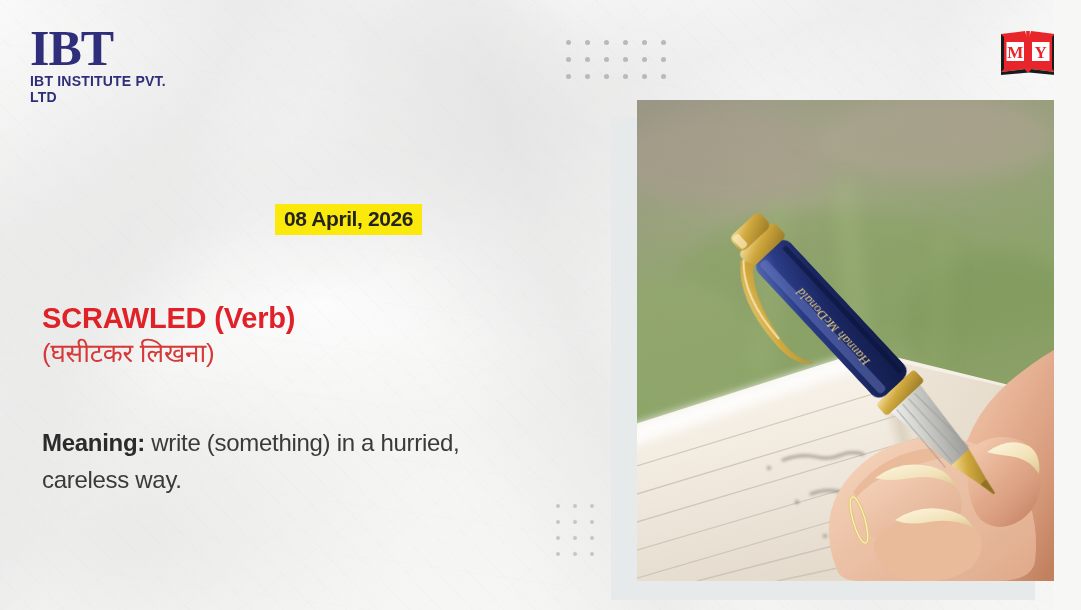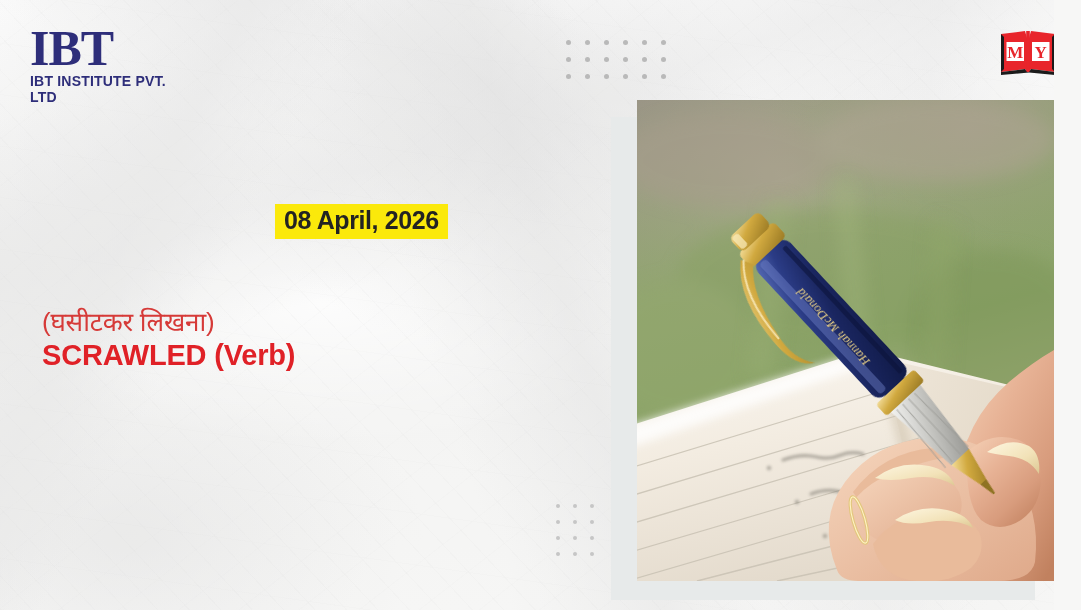--- a/index.html
+++ b/index.html
@@ -118,21 +118,21 @@
   .date-row {
     position: absolute;
     left: 275px;
     top: 204px;
     display: inline-block;
   }
   .date-badge {
     display: inline-block;
     background: #fbe90b;
     color: #232323;
-    font-size: 25px;
+    font-size: 21px;
     font-weight: bold;
     letter-spacing: -.4px;
     padding: 4px 9px 6px 9px;
     line-height: 1;
   }
 
   .word-wrap { position: absolute; left: 42px; top: 303px; }
   .word {
     font-family: "Liberation Sans", sans-serif;
     font-weight: bold;
@@ -254,24 +254,27 @@
       <span class="dot"></span>
     <span class="dot"></span>
       <span class="dot"></span>
   </div>
 
   <div class="date-row">
     <span class="date-badge">08 April, 2026</span>
   </div>
 
   <div class="word-wrap">
+    <div class="word">SCRAWLED (Verb)</div>
     <div class="word word-hi">(घसीटकर लिखना)</div>
-    <div class="word">SCRAWLED (Verb)</div>
-  </div>
-
+  </div>
+
+  <div class="meaning-wrap">
+    <div class="meaning"><b>Meaning:</b><span> write (something) in a hurried, careless way.</span></div>
+  </div>
 
   <div class="photo-backing"></div>
 
   <div class="photo-frame">
     <svg width="417" height="481" viewBox="0 0 417 481">
       <defs>
         <linearGradient id="bgGreen" x1="0" y1="0" x2="0.25" y2="1">
           <stop offset="0%" stop-color="#9a9287"></stop>
           <stop offset="14%" stop-color="#9c9b84"></stop>
           <stop offset="34%" stop-color="#93a473"></stop>

